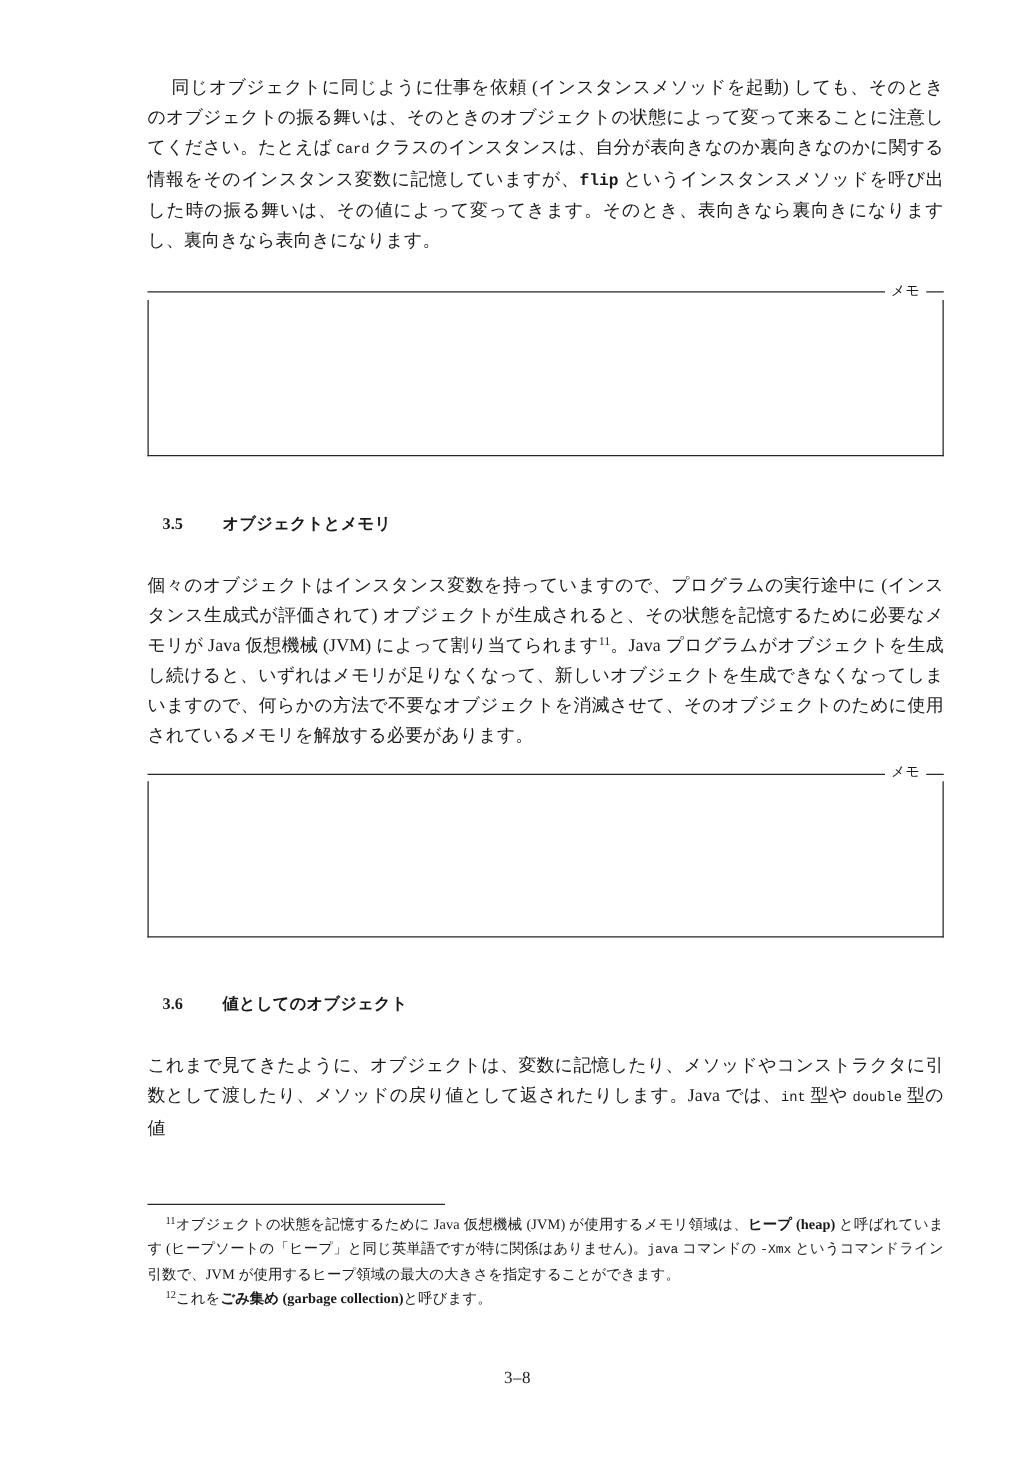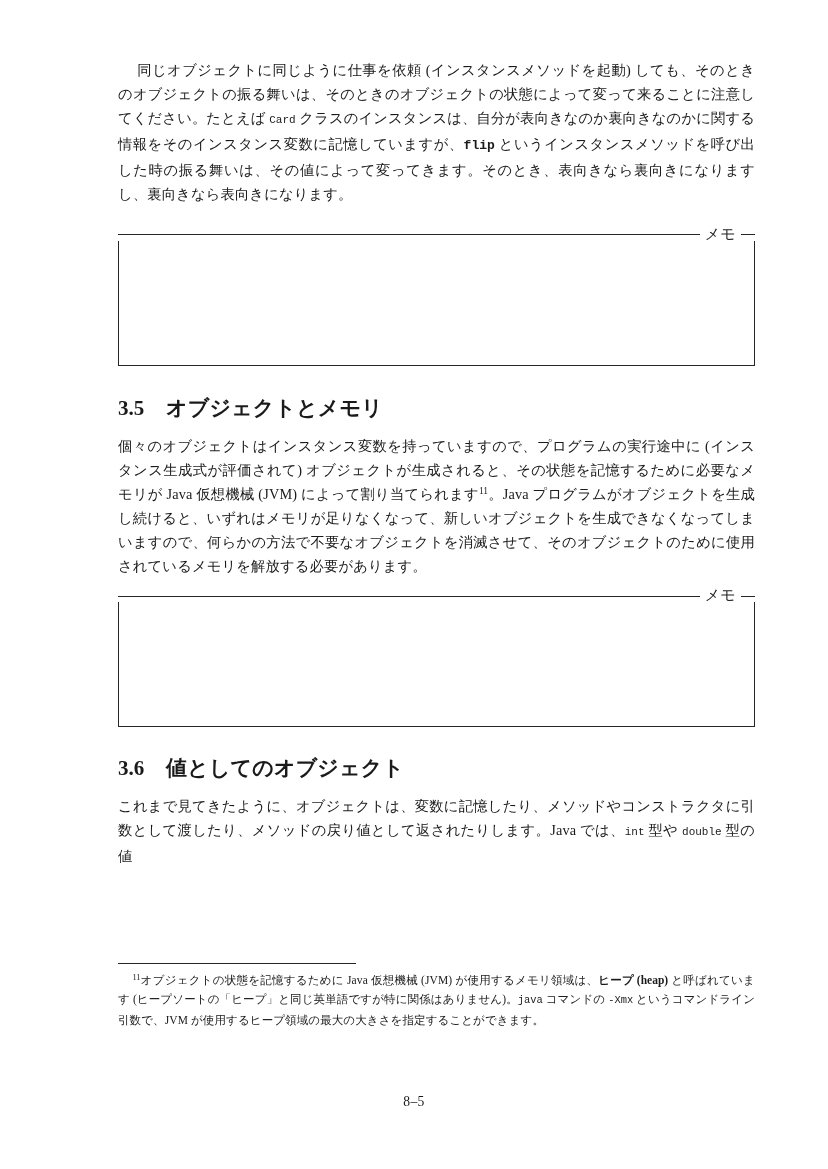--- a/index.html
+++ b/index.html
@@ -55,22 +55,22 @@
   }
   sup.fn {
     font-size: 9.5px;
     vertical-align: 5px;
     line-height: 0;
     letter-spacing: 0;
   }
 
   
   h2.section {
-    margin: 0;
-    font-size: 21px;
+    margin: 12px;
+    font-size: 13px;
     font-weight: bold;
     letter-spacing: 0.2px;
     line-height: 22px;
   }
   h2.section .num {
     display: inline-block;
     width: 48px;
     letter-spacing: 0;
   }
 
@@ -87,21 +87,21 @@
     align-items: center;
   }
   .memo-rule-left {
     flex: 1 1 auto;
     height: 0;
     border-top: 1px solid #262626;
   }
   .memo-label {
     flex: 0 0 auto;
     padding: 0 5px;
-    font-size: 15px;
+    font-size: 11px;
     line-height: 12px;
     letter-spacing: 0.3px;
     transform: translateY(-1px);
   }
   .memo-rule-right {
     flex: 0 0 14px;
     height: 0;
     border-top: 1px solid #262626;
   }
   .memo-body {
@@ -216,17 +216,18 @@
 
     <p class="body"><span>これまで見てきたように、オブジェクトは、変数に記憶したり、メソッドやコンストラクタに引数として渡したり、メソッドの戻り値として返されたりします。Java では、</span><span class="tt">int</span><span> 型や </span><span class="tt">double</span><span> 型の値</span></p>
 
   </div>
 
   <div class="footnote-area">
     <div class="footnote-rule"></div>
 
     <p class="footnote"><sup class="fnmark">11</sup><span>オブジェクトの状態を記憶するために Java 仮想機械 (JVM) が使用するメモリ領域は、</span><span class="fn-b">ヒープ (heap)</span><span> と呼ばれています (ヒープソートの「ヒープ」と同じ英単語ですが特に関係はありません)。</span><span class="fn-tt">java</span><span> コマンドの </span><span class="fn-tt">-Xmx</span><span> というコマンドライン引数で、JVM が使用するヒープ領域の最大の大きさを指定することができます。</span></p>
 
+    <p class="footnote"><sup class="fnmark">12</sup><span>これを</span><span class="fn-b">ごみ集め (garbage collection)</span><span>と呼びます。</span></p>
   </div>
 
-  <div class="page-number">8–5</div>
+  <div class="page-number">3–8</div>
 
 </div>
 
 </body></html>

